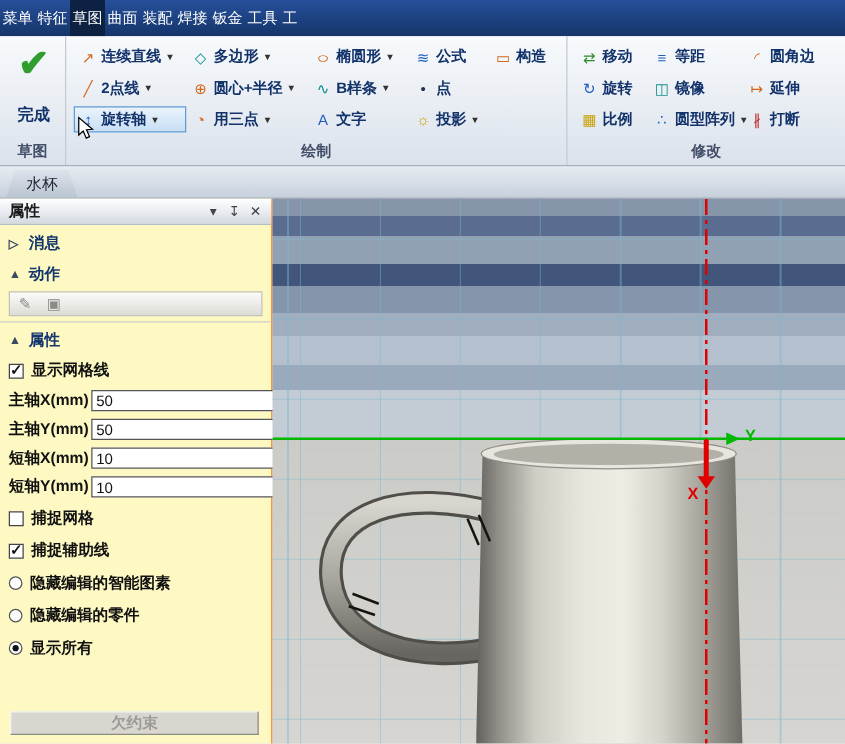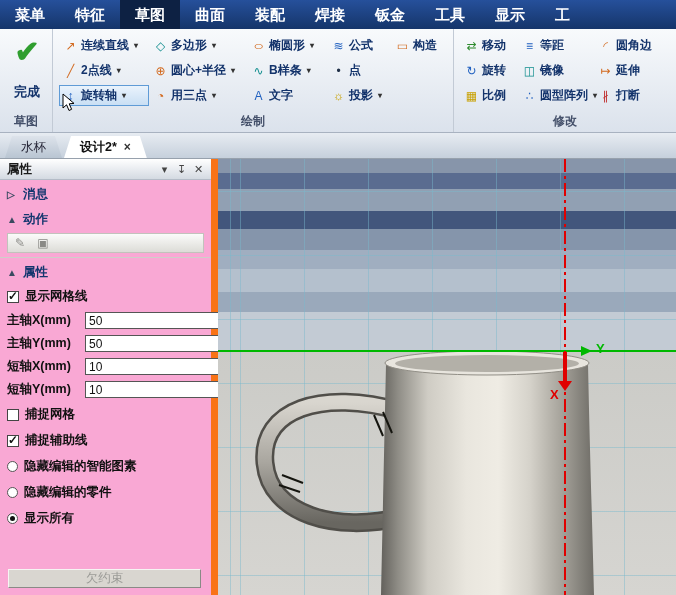--- a/index.html
+++ b/index.html
@@ -5,21 +5,21 @@
   * { box-sizing: border-box; }
   html,body { margin:0; padding:0; }
   body {
     width:676px; height:595px; overflow:hidden; position:relative;
     font-family:"Liberation Sans", sans-serif; background:#e8e8e8;
     -webkit-font-smoothing:antialiased;
   }
 
   
   .menubar { height:29px; background:linear-gradient(#26509b,#15356a); display:flex; align-items:stretch; }
-  .menu-item { color:#fff; font-size:15px; font-weight:bold; padding:0 15px; line-height:29px; white-space:nowrap; cursor:default; }
+  .menu-item { color:#fff; font-size:12px; font-weight:normal; padding:0 2px; line-height:29px; white-space:nowrap; cursor:default; }
   .menu-item.active { background:#0d2143; }
 
   
   .ribbon { height:104px; background:linear-gradient(#f8fafc,#dbe2ec); border-bottom:1px solid #a8b2c0; display:flex; position:relative; }
   .rgroup { position:relative; padding:4px 4px 18px 6px; }
   .rgroup + .rgroup { border-left:1px solid #c2cad5; }
   .glabel { position:absolute; bottom:2px; left:0; right:0; text-align:center; font-size:12px; font-weight:bold; color:#44506a; }
 
   .finish { width:56px; display:flex; flex-direction:column; align-items:center; padding-top:6px; }
   .check-glyph { font-size:30px; line-height:34px; color:#2f9e2f; font-weight:bold; }
@@ -44,43 +44,43 @@
   .tab { height:22px; line-height:22px; padding:0 16px; font-size:12.5px; color:#223;
          background:linear-gradient(#dde3eb,#b9c5d2); margin-right:2px;
          clip-path:polygon(7px 0, calc(100% - 7px) 0, 100% 100%, 0 100%); cursor:default; display:flex; align-items:center; gap:7px; }
   .tab.active { background:#ffffff; font-weight:bold; color:#111; }
   .tab .close { font-weight:bold; font-size:12px; color:#333; line-height:1; }
 
   
   .main { display:flex; height:436px; }
 
   
-  .panel { width:218px; background:#f9a8d4; border-right:7px solid #f97316; position:relative; font-size:12.5px; flex:0 0 218px; }
+  .panel { width:218px; background:#fef9c3; border-right:1px solid #f97316; position:relative; font-size:12.5px; flex:0 0 218px; }
   .phead { height:21px; background:linear-gradient(#ffffff,#d4dae2); border-bottom:1px solid #b4bcc7;
            display:flex; align-items:center; padding:0 4px 0 7px; }
   .ptitle { font-weight:bold; color:#1a1a1a; flex:1; font-size:12.5px; }
   .hicon { width:17px; text-align:center; color:#444; font-size:11px; cursor:default; }
   .sect { display:flex; align-items:center; gap:6px; padding:6px 7px 2px; font-weight:bold; color:#14366e; }
   .sect .marker { font-size:10px; color:#3a4a60; width:10px; }
   .action-bar { margin:3px 7px 4px; padding:1px 3px; background:linear-gradient(#fbfbfa,#dcdcd7);
                 border:1px solid #c2c2bc; display:flex; gap:5px; height:20px; align-items:center; }
   .abtn { width:18px; text-align:center; color:#8a8a86; font-size:12px; }
   .sect-div { border-bottom:1px solid #cfcfc9; margin:2px 0 0; }
   .row-check { display:flex; align-items:center; gap:6px; padding:5px 7px 4px; font-weight:bold; color:#111; }
   .cbox { width:12px; height:12px; border:1px solid #444; background:#fff; position:relative; flex:0 0 12px; }
   .cbox.checked::after { content:"✓"; position:absolute; left:0px; top:-3px; font-size:12px; color:#111; }
   .radio { width:11px; height:11px; border:1px solid #555; border-radius:50%; background:#fff; position:relative; flex:0 0 11px; }
   .radio.on::after { content:""; position:absolute; inset:2px; background:#111; border-radius:50%; }
-  .row-input { display:flex; align-items:center; padding:3px 7px; gap:12px; font-weight:bold; color:#111; }
+  .row-input { display:flex; align-items:center; padding:3px 7px; gap:0; font-weight:bold; color:#111; }
   .row-input .flabel { width:66px; flex:0 0 66px; }
   .row-input input { flex:1; height:17px; border:1px solid #555; font-size:12px; padding:0 3px;
                      font-family:"Liberation Sans", sans-serif; background:#fff; color:#111; }
   .constraint { position:absolute; left:8px; right:10px; bottom:7px; height:19px; background:#d9d6d0;
                 border:1px solid; border-color:#f6f5f3 #8a8a86 #8a8a86 #f6f5f3;
-                text-align:center; line-height:17px; color:#9b9b97; font-weight:normal; font-size:12.5px; }
+                text-align:center; line-height:17px; color:#9b9b97; font-weight:bold; font-size:12.5px; }
 
   
   .viewport { position:relative; width:458px; height:436px; overflow:hidden; flex:1;
     background:linear-gradient(180deg,
       #8795aa 0px, #8795aa 14px,
       #5a6c90 14px, #5a6c90 30px,
       #91a0b3 30px, #91a0b3 52px,
       #42567c 52px, #42567c 70px,
       #8595ab 70px, #8595ab 91px,
       #a0aec0 91px, #a0aec0 110px,
@@ -115,21 +115,20 @@
 
 <div class="menubar">
   <span class="menu-item">菜单</span>
   <span class="menu-item">特征</span>
   <span class="menu-item active">草图</span>
   <span class="menu-item">曲面</span>
   <span class="menu-item">装配</span>
   <span class="menu-item">焊接</span>
   <span class="menu-item">钣金</span>
   <span class="menu-item">工具</span>
-  <span class="menu-item">显示</span>
   <span class="menu-item">工</span>
 </div>
 
 <div class="ribbon">
 
   <div class="rgroup finish">
     <div class="check-glyph">✔</div>
     <div class="finish-label">完成</div>
     <div class="glabel">草图</div>
   </div>
@@ -237,24 +236,20 @@
   </div>
 </div>
 
 <svg class="cursor" width="16" height="20" viewBox="0 0 16 20">
   <polygon points="1,1 1,15 4.6,11.8 7,17.5 9.6,16.3 7.2,10.8 12,10.4" fill="#ffffff" stroke="#000000" stroke-width="1"></polygon>
 </svg>
 
 <div class="tabbar">
   <div class="tab">
     <span>水杯</span>
-  </div>
-  <div class="tab active">
-    <span>设计2*</span>
-    <span class="close">×</span>
   </div>
 </div>
 
 <div class="main">
 
   <div class="panel">
     <div class="phead">
       <span class="ptitle">属性</span>
       <span class="hicon">▾</span>
       <span class="hicon">↧</span>

